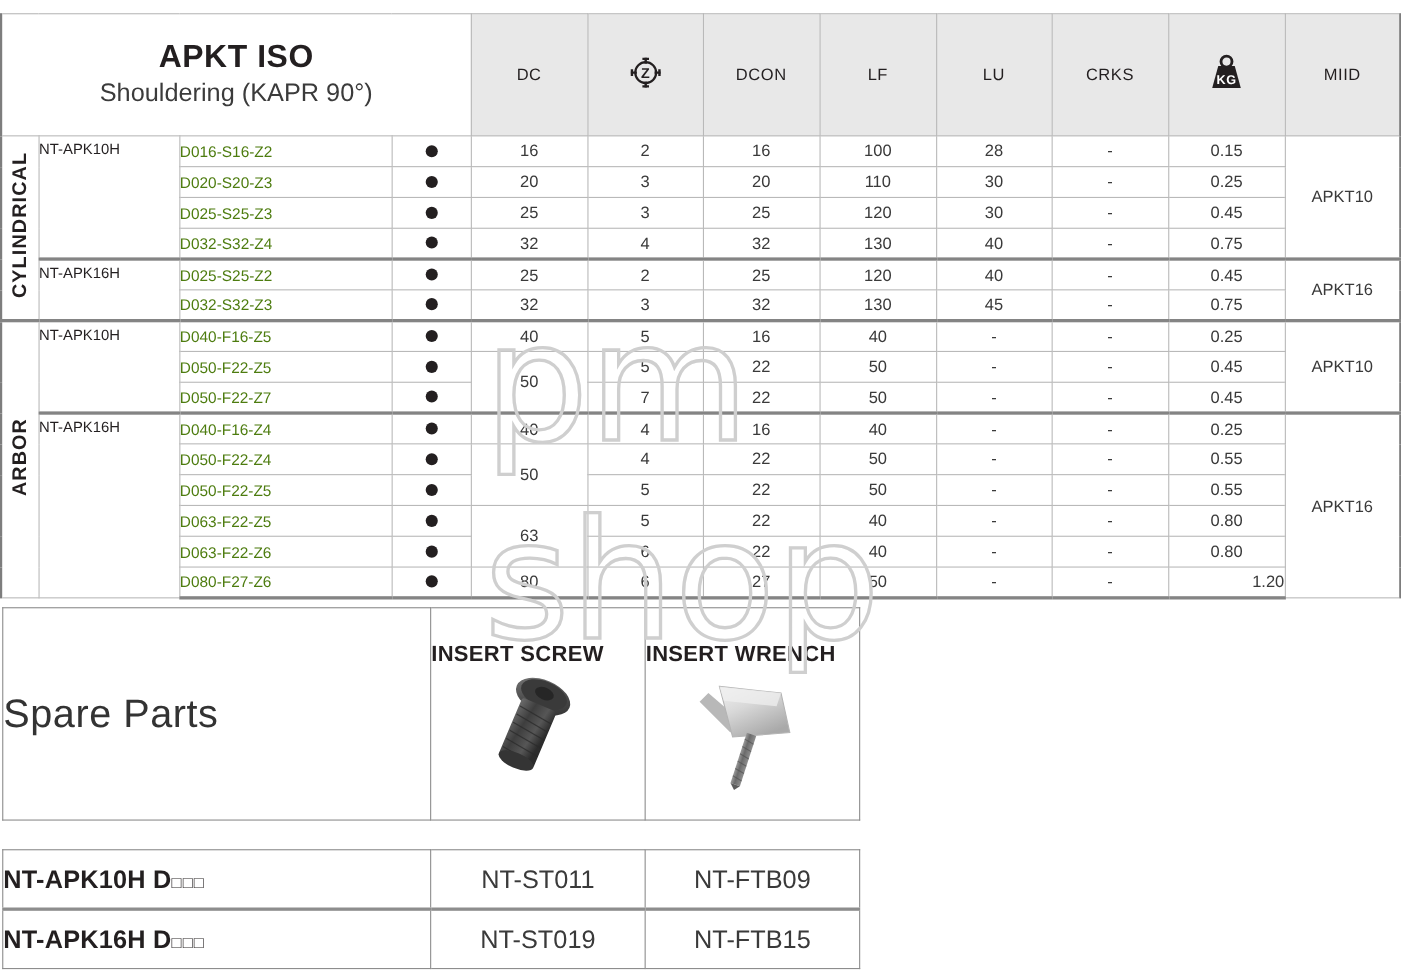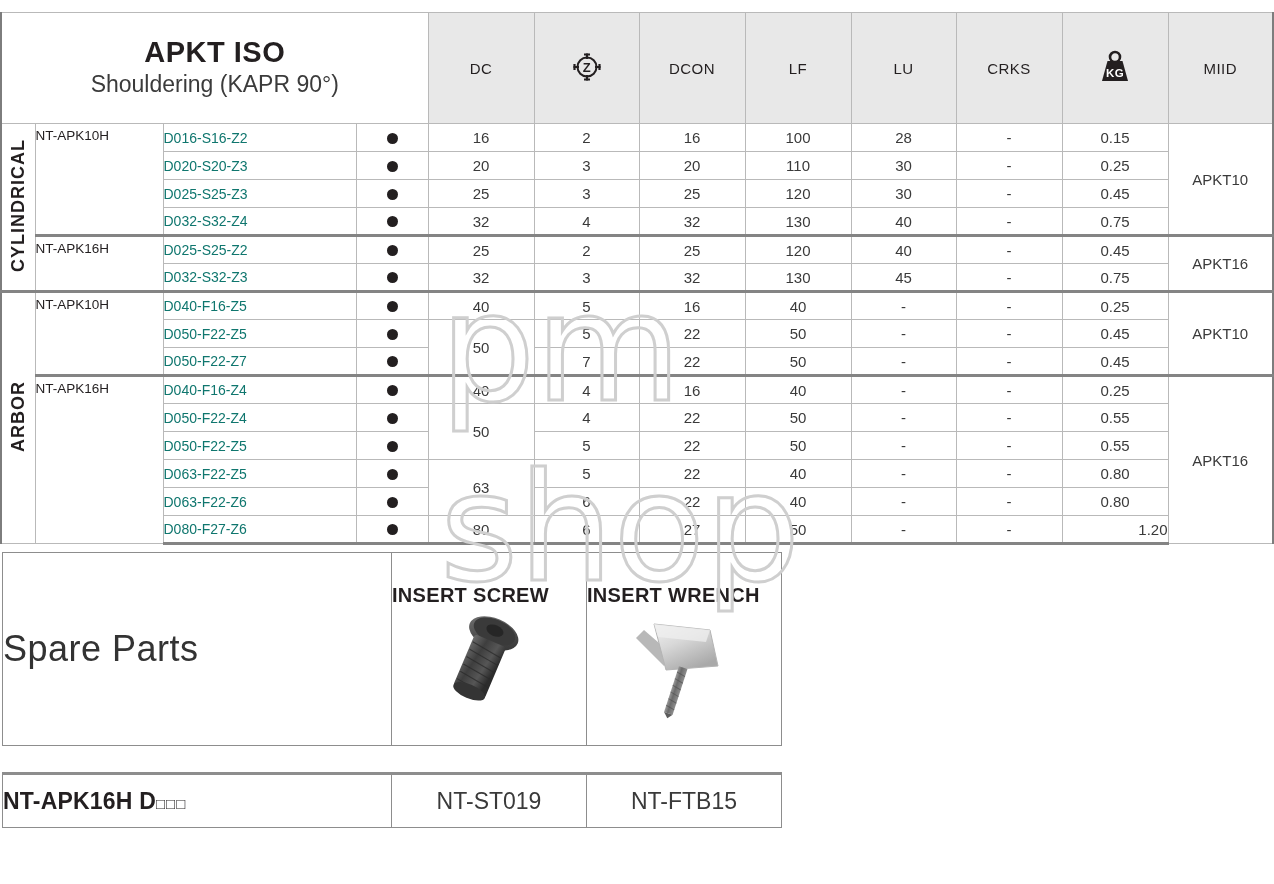--- a/index.html
+++ b/index.html
@@ -108,21 +108,21 @@
     color: #231f20;
     vertical-align: top;
     background: #ffffff !important;
   }
   .fam-cell .fam-inner { padding-top: 4px; display: block; }
 
   .code-cell {
     padding-left: 9px;
     font-weight: bold;
     font-size: 14px;
-    color: #0f766e;
+    color: #4d7c0f;
     background: #ffffff !important;
   }
 
   .dot-cell { text-align: center; background: #ffffff !important; }
   .dot {
     display: inline-block;
     width: 11px; height: 11px;
     border-radius: 50%;
     background: #231f20;
     vertical-align: middle;
@@ -540,19 +540,24 @@
 </tbody>
   </table>
 
 <table id="ref-table">
   <colgroup>
       <col style="width:389px">
       <col style="width:195px">
       <col style="width:195px">
     </colgroup>
   <tbody id="ref-body">
+      <tr>
+        <td class="ref-name">NT-APK10H D<span class="boxes">□□□</span></td>
+        <td class="ref-val">NT-ST011</td>
+        <td class="ref-val">NT-FTB09</td>
+      </tr>
       <tr class="ref-sep">
         <td class="ref-name">NT-APK16H D<span class="boxes">□□□</span></td>
         <td class="ref-val">NT-ST019</td>
         <td class="ref-val">NT-FTB15</td>
       </tr>
     </tbody>
 </table>
 
 </body></html>

